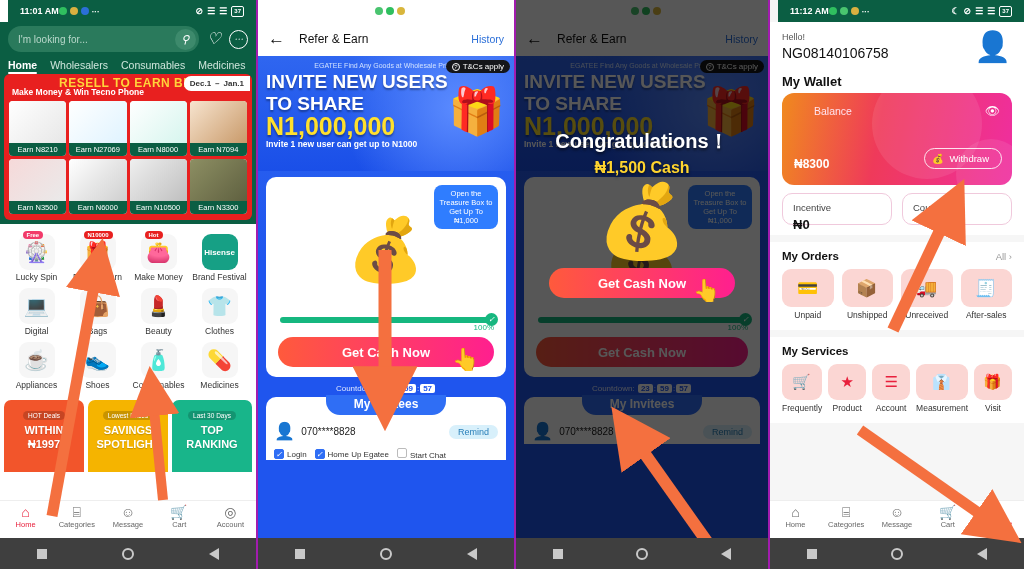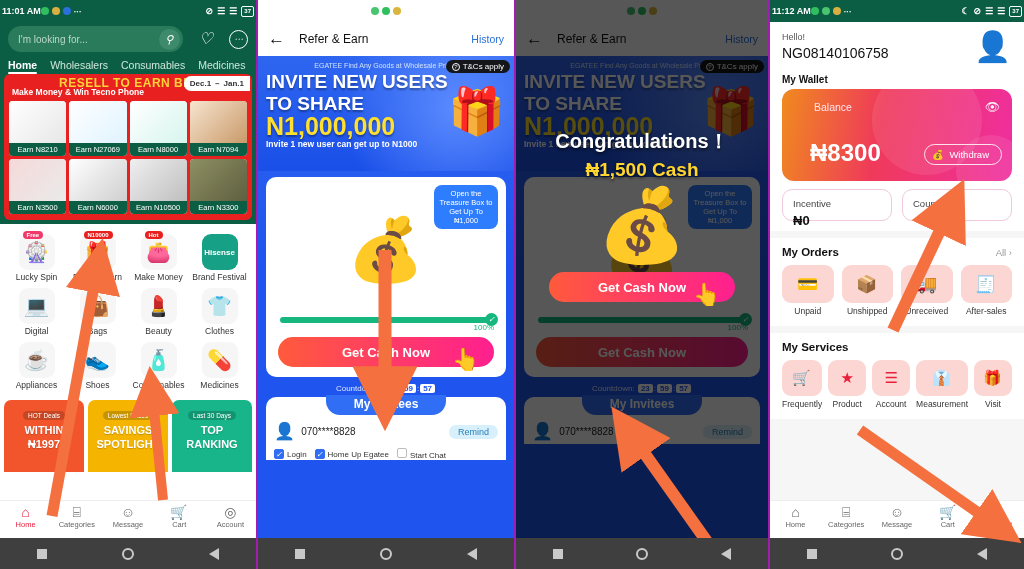--- a/index.html
+++ b/index.html
@@ -5,35 +5,35 @@
   * { margin:0; padding:0; box-sizing:border-box; }
   html,body { width:1024px; height:569px; overflow:hidden; background:#000;
     font-family:"Liberation Sans", sans-serif; }
   .stage { position:relative; width:1024px; height:569px; display:flex; }
   .panel { position:relative; width:256px; height:569px; overflow:hidden; background:#fff; flex:0 0 256px; }
   .panel + .panel { border-left:2px solid #a21caf; }
   .p2 { flex:0 0 258px; width:258px; }
   .p3 { flex:0 0 254px; width:254px; }
 
   
-  .statusbar { height:22px; display:flex; align-items:center; padding:0 2px; font-size:9px; font-weight:bold; }
+  .statusbar { height:22px; display:flex; align-items:center; padding:0 12px; font-size:9px; font-weight:bold;margin-left:8px; }
   .sb-green { background:#0b5e43; color:#fff; }
   .sb-white { background:#fff; color:#333; justify-content:center; }
   .sb-dark  { background:#fff; color:#333; justify-content:center; }
   .sb-dots { display:flex; gap:3px; align-items:center; }
   .dot { width:8px; height:8px; border-radius:50%; display:inline-block; }
   .dot.g{background:#2fbf5f;} .dot.y{background:#d8b040;} .dot.b{background:#2b6fd8;}
   .dot.g2{background:#49c46f;} .dot.o{background:#d9b63c;}
   .sb-right { margin-left:auto; display:flex; gap:4px; align-items:center; font-size:8px; }
   .batt { border:1px solid currentColor; border-radius:2px; padding:0 2px; font-size:6px; line-height:9px; }
   .sigico{font-size:9px;line-height:9px;}
 
   
   .p1-top { background:#0b5e43; padding:4px 8px 0; }
-  .search-row { display:flex; align-items:center; gap:16px; }
+  .search-row { display:flex; align-items:center; gap:8px; }
   .search-box { flex:1; height:26px; background:#2a7a5c; border-radius:13px; display:flex;
     align-items:center; padding:0 3px 0 10px; }
   .search-box span { color:#b9d8cb; font-size:10px; flex:1; }
   .mag { width:21px; height:21px; border-radius:50%; background:#3d8a6c; display:flex;
     align-items:center; justify-content:center; color:#fff; font-size:11px; }
   .ic-w { color:#fff; font-size:16px; line-height:1; }
   .ic-circ { width:19px;height:19px;border-radius:50%;border:1.4px solid #fff;display:flex;
     align-items:center;justify-content:center;color:#fff;font-size:9px; }
   .tabs { display:flex; gap:13px; padding:7px 0 3px; overflow:hidden; }
   .tab { color:#cfe6dc; font-size:10.5px; white-space:nowrap; }
@@ -128,41 +128,41 @@
   .inv-rem { background:#d8f0fb; color:#2a7fb8; font-size:9px; border-radius:9px; padding:2px 9px; }
   .inv-chk { display:flex; gap:8px; padding:4px 8px 0; font-size:8px; color:#333; align-items:center; }
   .chk { width:10px; height:10px; border-radius:2px; border:1.3px solid #2f6ef5; display:inline-block;
     color:#fff; font-size:8px; line-height:9px; text-align:center; margin-right:3px; }
   .chk.on { background:#2f6ef5; }
   .chk.off { border-color:#bbb; }
 
   .dim { position:absolute; inset:0; background:rgba(0,0,0,.66); }
   .congrats { position:absolute; left:0; right:0; top:128px; text-align:center; z-index:5; }
   .c-l1 { color:#fff; font-weight:bold; font-size:20px; text-shadow:0 2px 3px rgba(0,0,0,.6); }
-  .c-l2 { color:#ffd52e; font-weight:bold; font-size:19px; margin-top:4px;
+  .c-l2 { color:#ffd52e; font-weight:bold; font-size:16px; margin-top:4px;
     text-shadow:0 2px 3px rgba(0,0,0,.6); }
   .c-chest { font-size:72px; margin-top:2px; }
   .c-btn { width:186px; height:30px; margin:4px auto 0; border-radius:15px;
     background:linear-gradient(90deg,#ff5a3c,#ff1f8f); color:#fff; font-weight:bold; font-size:13px;
     display:flex; align-items:center; justify-content:center; position:relative; }
 
   
   .p4 { background:#f6f6f6; }
   .p4-head { background:#fff; padding:10px 12px 6px; display:flex; align-items:flex-start; }
   .hello { font-size:9px; color:#555; }
   .uid { font-size:14px; color:#111; margin-top:3px; }
   .avatar { margin-left:auto; font-size:30px; line-height:30px; }
-  .sec-t { font-size:10px; font-weight:bold; color:#111; padding:6px 12px 4px; background:#fff; }
+  .sec-t { font-size:13px; font-weight:bold; color:#111; padding:6px 12px 4px; background:#fff; }
   .wallet-wrap { background:#fff; padding:0 12px 8px; }
   .wallet { height:92px; border-radius:12px; position:relative; overflow:hidden;
     background:linear-gradient(100deg,#f08a1e 0%,#ef3a5a 42%,#ef2ea0 100%); }
   .w-cir { position:absolute; border-radius:50%; background:rgba(255,255,255,.09); }
   .w-bal { position:absolute; left:12px; top:12px; color:#ffe3ef; font-size:10.5px;padding-left:20px; }
   .w-eye { position:absolute; right:12px; top:11px; color:#fff; font-size:12px; }
-  .w-amt { position:absolute; left:28px; bottom:14px; color:#fff; font-weight:bold; font-size:24px; }
+  .w-amt { position:absolute; left:12px; bottom:14px; color:#fff; font-weight:bold; font-size:12px; }
   .w-wd { position:absolute; right:10px; bottom:16px; border:1px solid rgba(255,255,255,.85);
     border-radius:14px; color:#fff; font-size:9.5px; padding:4px 12px 4px 8px; display:flex;
     gap:5px; align-items:center; }
   .two { display:flex; gap:10px; background:#fff; padding:0 12px 10px; }
   .mini { flex:1; border:1px solid #f0c9dc; border-radius:10px; padding:8px 10px; height:32px; }
   .mini-l { font-size:9.5px; color:#444; }
   .mini-v { font-size:13px; font-weight:bold; color:#111; margin-top:4px; }
   .block { background:#fff; margin-top:7px; padding:8px 12px 10px; }
   .blk-hd { display:flex; align-items:center; }
   .blk-hd .t { font-size:11.5px; font-weight:bold; color:#111; }

